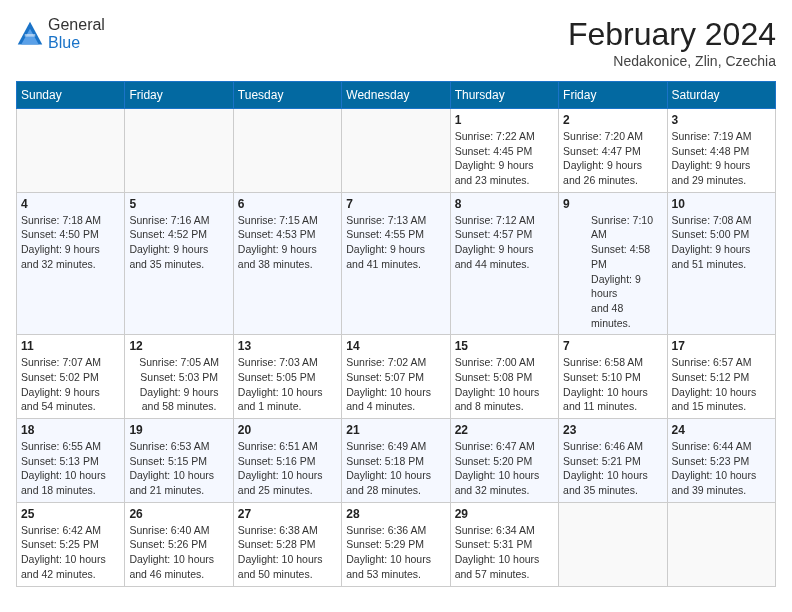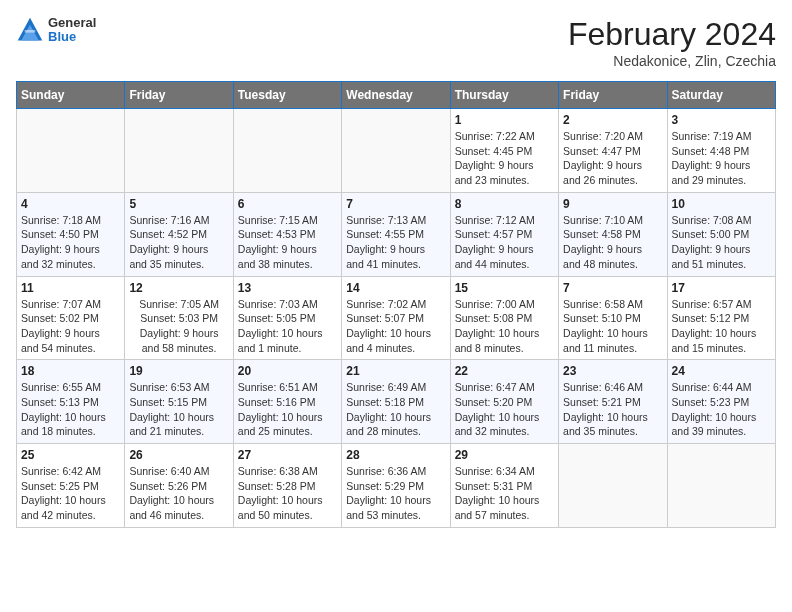--- a/index.html
+++ b/index.html
@@ -15,22 +15,22 @@
       justify-content: space-between;
       align-items: flex-start;
       margin-bottom: 12px;
     }
     .logo {
       display: flex;
       align-items: center;
       gap: 4px;
     }
     .logo-text {
-      font-size: 13px;
-      font-weight: bold;
+      font-size: 16px;
+      font-weight: normal;
       line-height: 1.1;
     }
     .logo-general { color: #333; }
     .logo-blue { color: #1a73c8; }
     .logo-icon {
       width: 28px;
       height: 28px;
     }
     .title-block {
       text-align: right;
@@ -43,26 +43,26 @@
     .subtitle {
       font-size: 14px;
       color: #444;
     }
     table {
       width: 100%;
       border-collapse: collapse;
       font-size: 11px;
     }
     thead tr th {
-      background-color: #737373;
+      background-color: #0369a1;
       color: #fff;
       padding: 6px 4px;
       text-align: left;
       font-size: 12px;
-      font-weight: bold;
+      font-weight: normal;
       border: 1px solid #1a73c8;
     }
     tbody tr td {
       border: 1px solid #ccc;
       vertical-align: top;
       padding: 4px;
       width: calc(100% / 7);
       height: 80px;
       background: #fff;
     }
@@ -179,21 +179,21 @@
         </td>
         <td>
           <div class="day-number">8</div>
           <div class="day-info" style="white-space: pre-line;">Sunrise: 7:12 AM
 Sunset: 4:57 PM
 Daylight: 9 hours
 and 44 minutes.</div>
         </td>
         <td>
           <div class="day-number">9</div>
-          <div class="day-info" style="white-space: pre-line;">Sunrise: 7:10 AM
+          <div class="day-info" style="white-space: pre-line; margin-left: 28px;">Sunrise: 7:10 AM
 Sunset: 4:58 PM
 Daylight: 9 hours
 and 48 minutes.</div>
         </td>
         <td>
           <div class="day-number">10</div>
           <div class="day-info" style="white-space: pre-line;">Sunrise: 7:08 AM
 Sunset: 5:00 PM
 Daylight: 9 hours
 and 51 minutes.</div>

